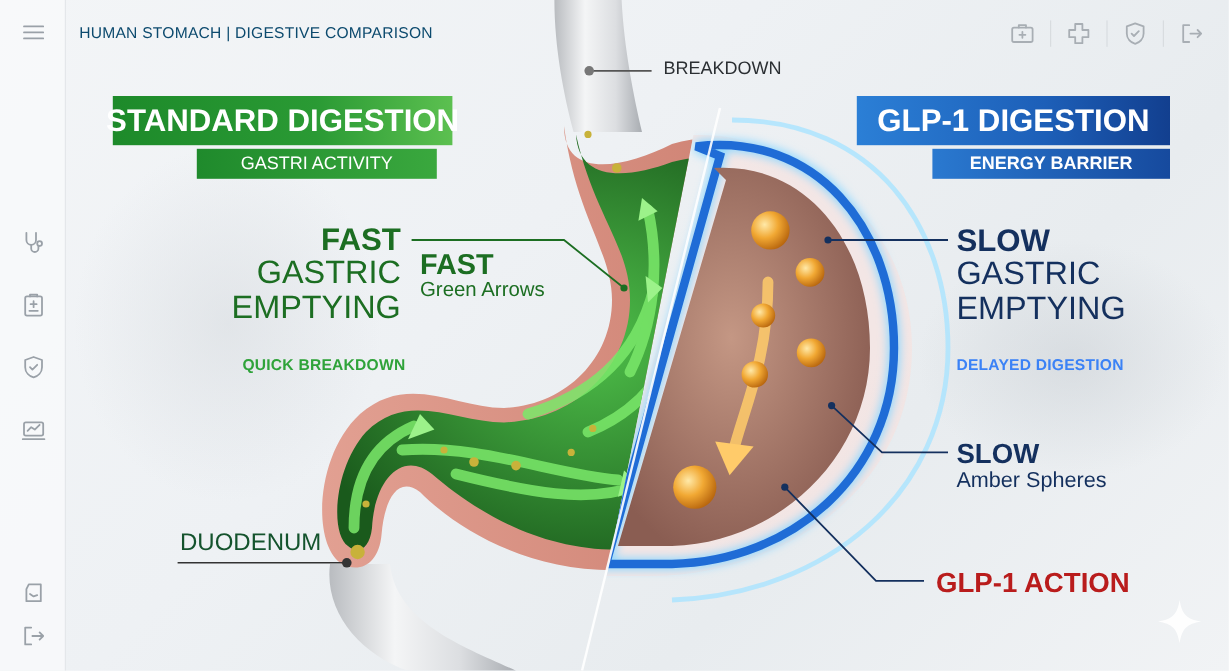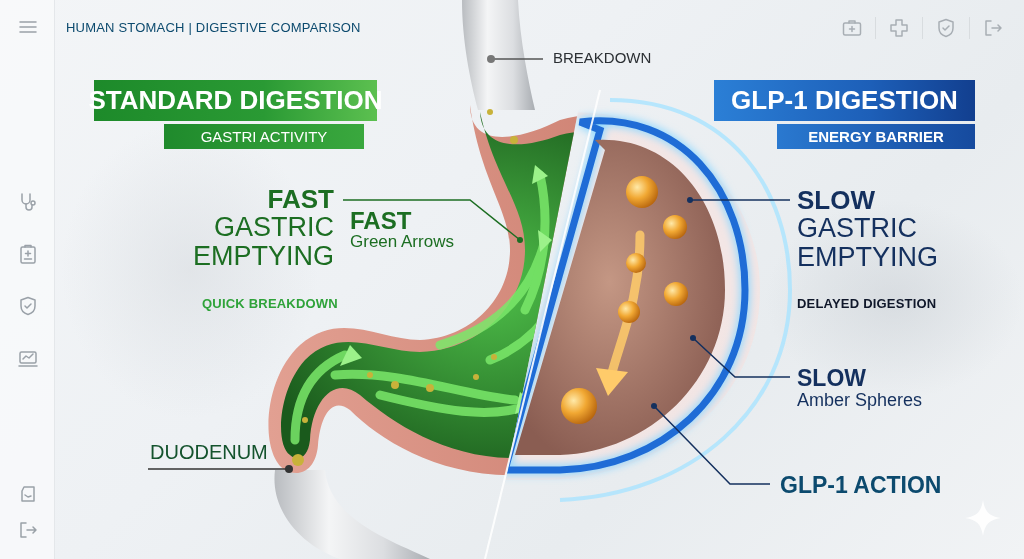--- a/index.html
+++ b/index.html
@@ -44,25 +44,25 @@
   .left-block .reg { font-size:27px; margin-top:2px; }
   .quick { position:absolute; left:202px; top:296px; font-size:13px; color:#2fa33a; font-weight:bold; letter-spacing:0.2px; }
   .fast-block { position:absolute; left:350px; top:208px; color:#1c6e22; width:116px; line-height:1.05; }
   .fast-block .big { font-size:24px; font-weight:bold; }
   .fast-block .reg { font-size:17px; }
 
   
   .right-block { position:absolute; left:797px; top:187px; color:#14305e; line-height:1; }
   .right-block .big { font-size:26px; font-weight:bold; }
   .right-block .reg { font-size:27px; margin-top:2px; }
-  .delayed { position:absolute; left:797px; top:296px; font-size:13px; color:#0f172a; font-weight:bold; letter-spacing:0.2px; }
+  .delayed { position:absolute; left:797px; top:296px; font-size:13px; color:#3b82f6; font-weight:bold; letter-spacing:0.2px; }
   .amber-block { position:absolute; left:797px; top:366px; color:#14305e; line-height:1.1; }
   .amber-block .big { font-size:23px; font-weight:bold; }
   .amber-block .reg { font-size:18px; }
-  .glp-action { position:absolute; left:780px; top:472px; font-size:23px; font-weight:bold; color:#0c4a6e; }
+  .glp-action { position:absolute; left:780px; top:472px; font-size:23px; font-weight:bold; color:#b91c1c; }
 
   .esoph-label { position:absolute; left:553px; top:49px; font-size:15px; color:#2b2f33; }
   .duod-label { position:absolute; left:150px; top:441px; font-size:20px; color:#14532d; }
 
   .diagram { position:absolute; left:0; top:0; width:1024px; height:559px; pointer-events:none; }
   .sparkle { position:absolute; left:963px; top:498px; width:40px; height:40px; }
 </style>
 </head>
 <body>
 

